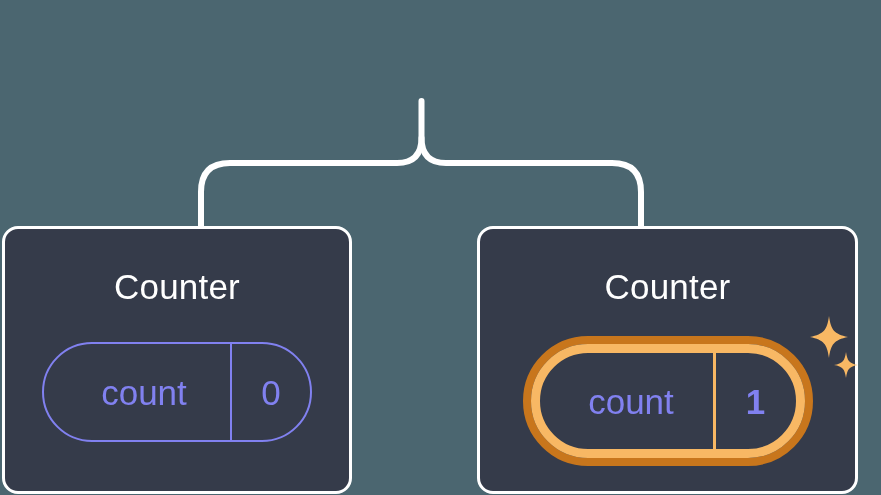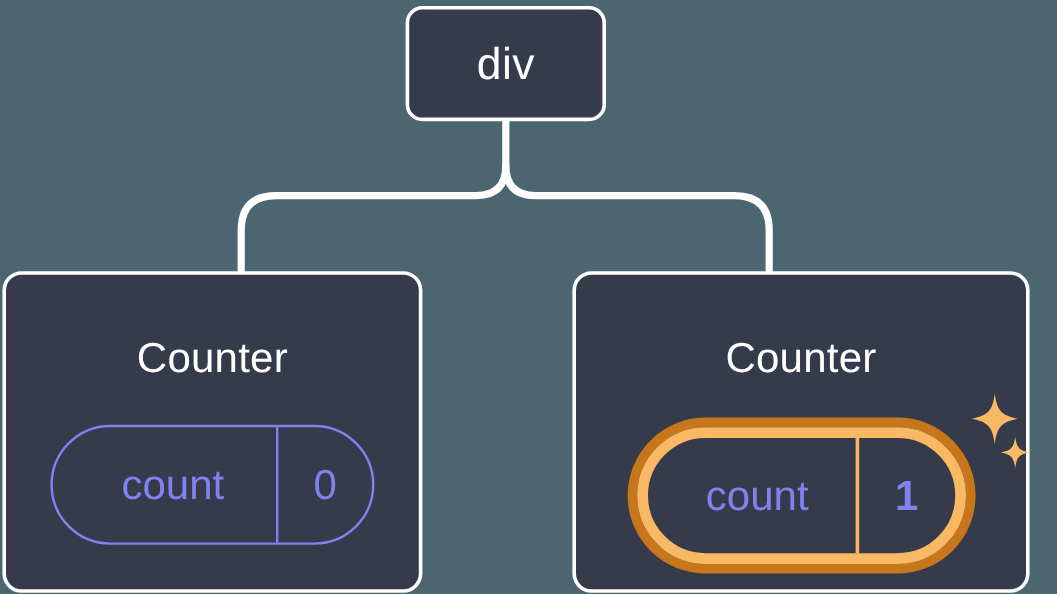--- a/index.html
+++ b/index.html
@@ -59,21 +59,21 @@
     line-height: 1;
   }
 
   
   .node-child {
     top: 226px;
     height: 268px;
     display: flex;
     flex-direction: column;
     align-items: center;
-    padding-top: 52px;
+    padding-top: 40px;
     border-radius: 16px;
   }
   .node-child.left  { left: 2px;   width: 350px; }
   .node-child.right { left: 477px; width: 381px; }
 
   .node-child .node-title {
     color: #ffffff;
     font-size: 35px;
     font-weight: 400;
     letter-spacing: 0.2px;
@@ -187,23 +187,20 @@
              L612 163
              Q641 163 641 192
              L641 226" stroke="#ffffff" stroke-width="6" stroke-linecap="round" stroke-linejoin="round" fill="none"></path>
     <path d="M421.5 138
              Q421.5 163 397 163
              L230 163
              Q201 163 201 192
              L201 226" stroke="#ffffff" stroke-width="6" stroke-linecap="round" stroke-linejoin="round" fill="none"></path>
   </svg>
 
-  <div class="node node-root">
-    <span class="node-title">div</span>
-  </div>
 
   <div class="node node-child left">
     <span class="node-title">Counter</span>
 
     <div class="pill-wrap">
       <div class="pill">
         <span class="pill-key">count</span>
         <span class="pill-val">0</span>
       </div>
     </div>

